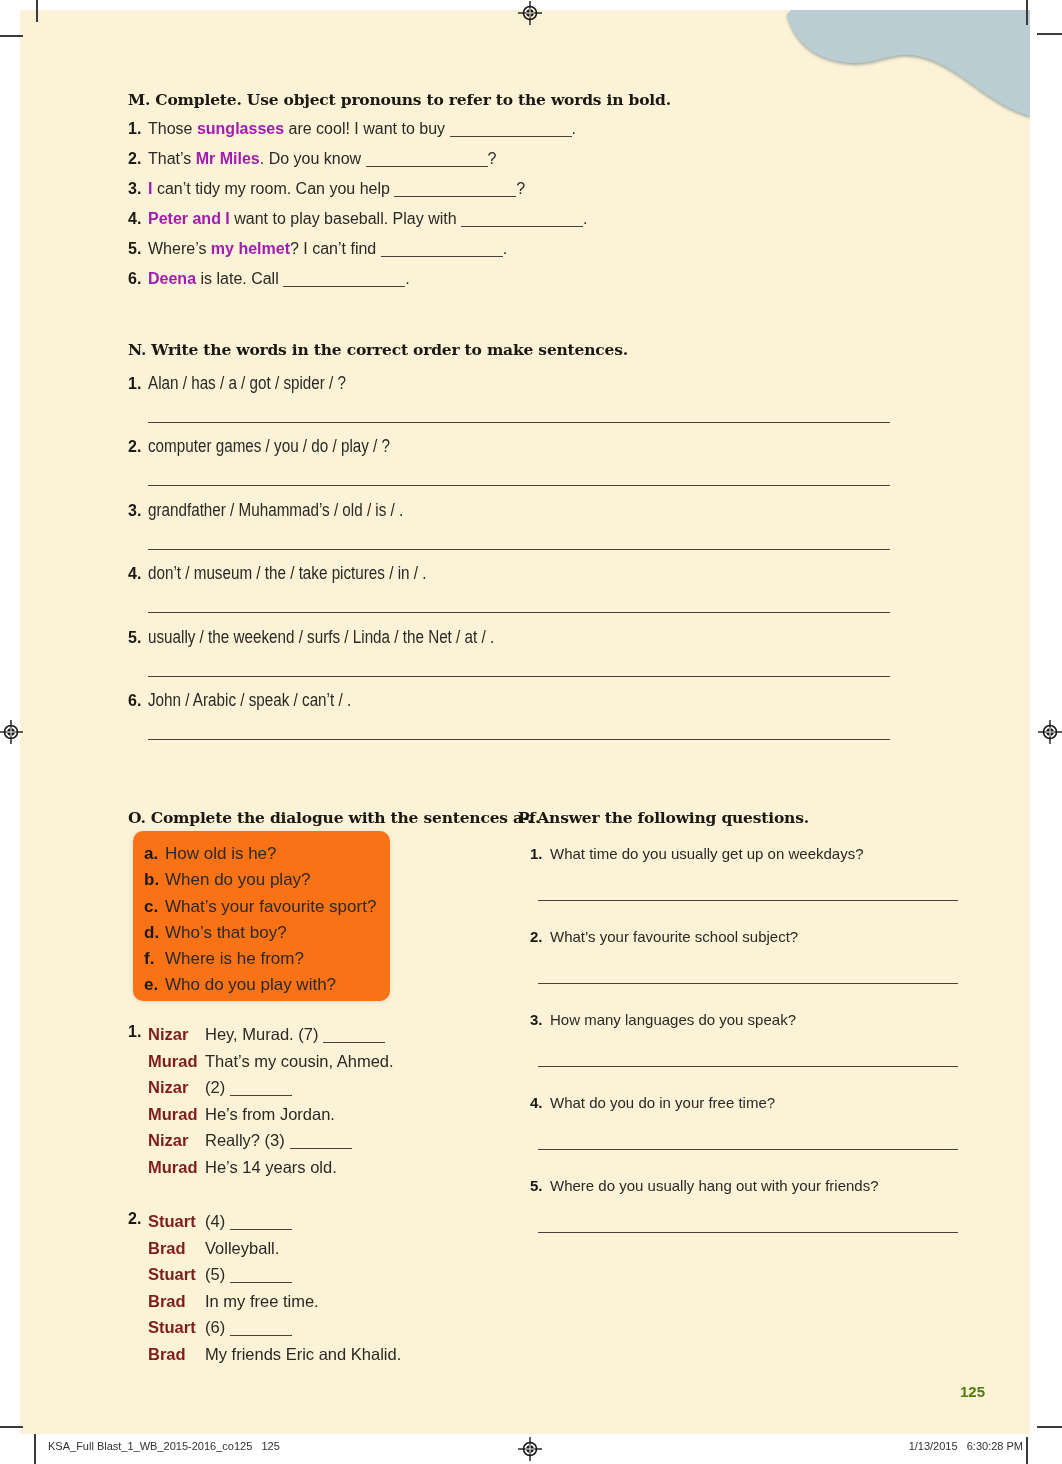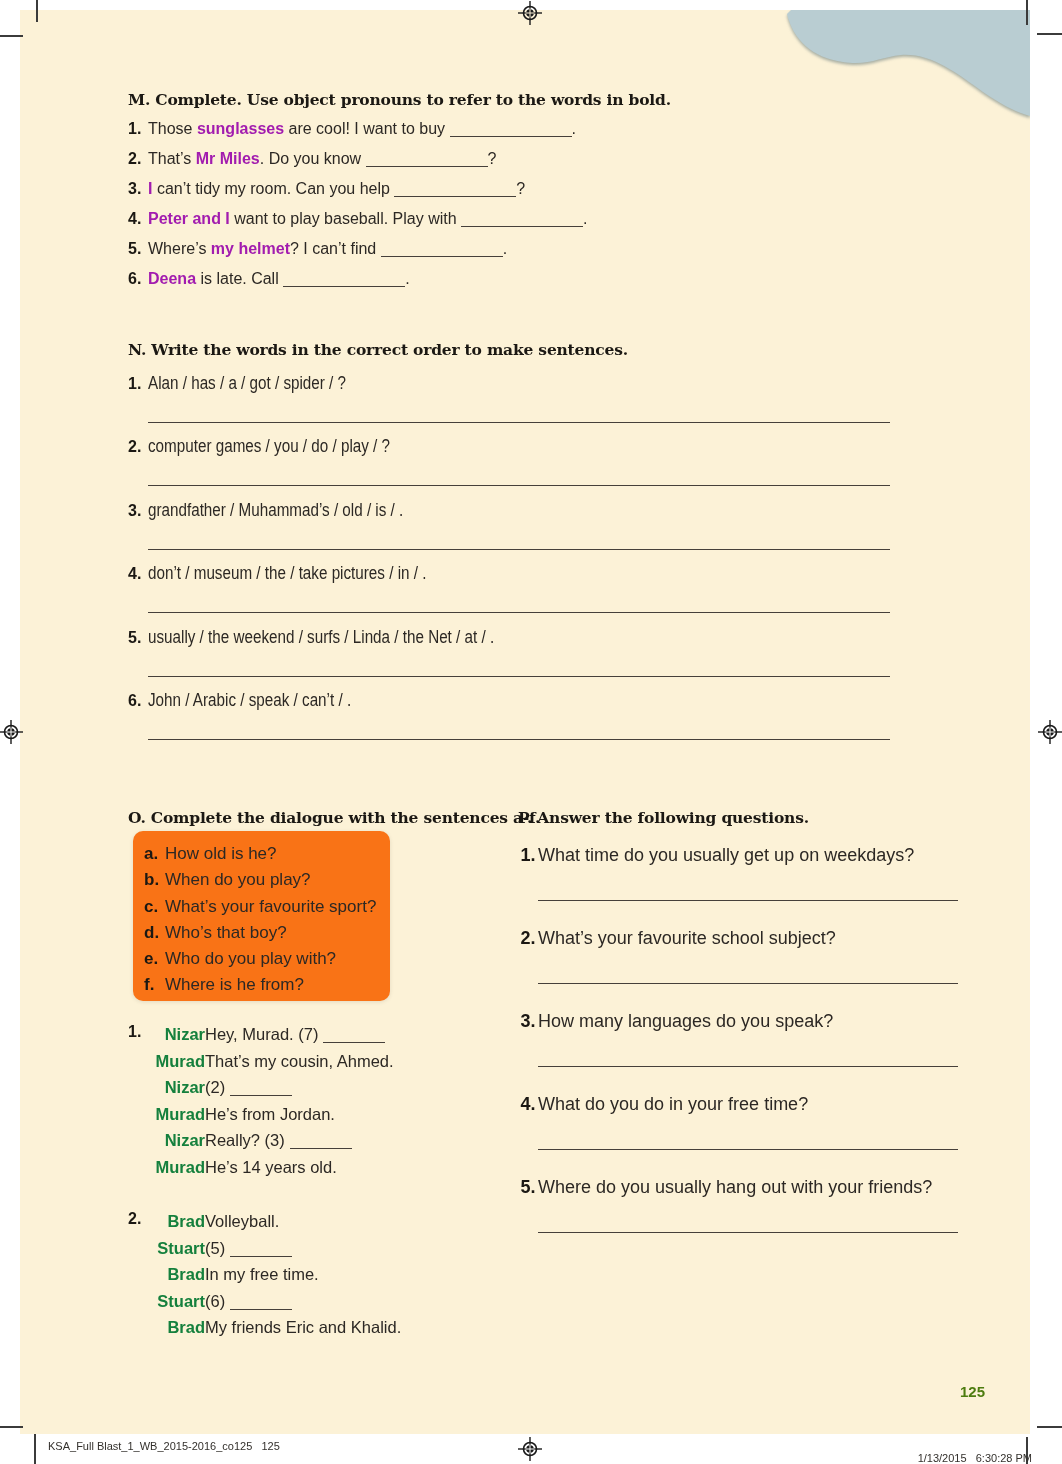--- a/index.html
+++ b/index.html
@@ -24,30 +24,30 @@
   .answer-line{position:absolute;height:0;border-bottom:1.7px solid #46403a;}
   
   .opt-box{position:absolute;left:5px;top:23px;width:257px;height:170px;background:#f97316;
            border-radius:10px;box-shadow:0 1px 4px rgba(0,0,0,0.10);padding:10px 0 0 11px;box-sizing:border-box;}
   .opt-row{line-height:26.3px;font-size:17px;white-space:nowrap;}
   .opt-letter{display:inline-block;width:21px;font-weight:700;color:#1b1813;}
   .dialogue{position:absolute;left:0;}
   .dlg-num{position:absolute;left:0;top:2px;font-weight:700;font-size:16px;color:#1b1813;}
   .dlg-rows{margin-left:20px;}
   .dlg-row{line-height:26.6px;font-size:16.5px;white-space:nowrap;}
-  .spk{display:inline-block;width:57px;font-weight:700;color:#15803d;text-align:right;}
+  .spk{display:inline-block;width:57px;font-weight:700;color:#7f1d1d;}
   .dlg-blank{display:inline-block;width:62px;height:14px;border-bottom:1.6px solid #46403a;
              vertical-align:-3px;margin-left:5px;}
   
-  .p-item{position:absolute;left:0;white-space:nowrap;font-size:18px;text-align:center;}
+  .p-item{position:absolute;left:12px;white-space:nowrap;font-size:15px;}
   
   .page-number{position:absolute;left:960px;top:1383px;font-weight:700;font-size:15px;color:#4d7c0f;}
   .footer-text{position:absolute;top:1440px;font-size:11px;color:#33302c;white-space:pre;text-align:right;}
   #footer-left{left:48px;}
-  #footer-right{right:30px;margin-top:12px;}
+  #footer-right{right:39px;}
 </style>
 </head>
 <body>
 
 <div id="stage">
 
   <div class="page"></div>
 
   <svg class="corner-shape" width="247" height="113" viewBox="0 0 247 113">
     <path d="M 4,4 C 10,30 30,48 60,52 C 85,56 98,47 118,45 C 148,43 172,62 200,82
@@ -132,38 +132,39 @@
       </div>
   </div>
 
   <div class="sec" id="sec-o" style="left:128px;top:808px;width:400px;height:580px;">
     <div class="sec-title">O. Complete the dialogue with the sentences a-f.</div>
     <div class="opt-box" id="o-options">
         <div class="opt-row"><span class="opt-letter">a.</span><span>How old is he?</span></div>
         <div class="opt-row"><span class="opt-letter">b.</span><span>When do you play?</span></div>
         <div class="opt-row"><span class="opt-letter">c.</span><span>What’s your favourite sport?</span></div>
         <div class="opt-row"><span class="opt-letter">d.</span><span>Who’s that boy?</span></div>
+        <div class="opt-row"><span class="opt-letter">f.</span><span>Where is he from?</span></div>
         <div class="opt-row"><span class="opt-letter">e.</span><span>Who do you play with?</span></div>
-        <div class="opt-row"><span class="opt-letter">f.</span><span>Where is he from?</span></div>
       </div>
     <div id="o-dialogues">
         <div class="dialogue" style="top: 213px;">
           <span class="dlg-num">1.</span>
           <div class="dlg-rows">
             <div class="dlg-row"><span class="spk">Nizar</span><span>Hey, Murad. (7)</span><span class="dlg-blank"></span></div>
             <div class="dlg-row"><span class="spk">Murad</span><span>That’s my cousin, Ahmed.</span></div>
             <div class="dlg-row"><span class="spk">Nizar</span><span>(2)</span><span class="dlg-blank"></span></div>
             <div class="dlg-row"><span class="spk">Murad</span><span>He’s from Jordan.</span></div>
             <div class="dlg-row"><span class="spk">Nizar</span><span>Really? (3)</span><span class="dlg-blank"></span></div>
             <div class="dlg-row"><span class="spk">Murad</span><span>He’s 14 years old.</span></div>
           </div>
         </div>
         <div class="dialogue" style="top: 400px;">
           <span class="dlg-num">2.</span>
           <div class="dlg-rows">
+            <div class="dlg-row"><span class="spk">Stuart</span><span>(4)</span><span class="dlg-blank"></span></div>
             <div class="dlg-row"><span class="spk">Brad</span><span>Volleyball.</span></div>
             <div class="dlg-row"><span class="spk">Stuart</span><span>(5)</span><span class="dlg-blank"></span></div>
             <div class="dlg-row"><span class="spk">Brad</span><span>In my free time.</span></div>
             <div class="dlg-row"><span class="spk">Stuart</span><span>(6)</span><span class="dlg-blank"></span></div>
             <div class="dlg-row"><span class="spk">Brad</span><span>My friends Eric and Khalid.</span></div>
           </div>
         </div>
       </div>
   </div>
 

